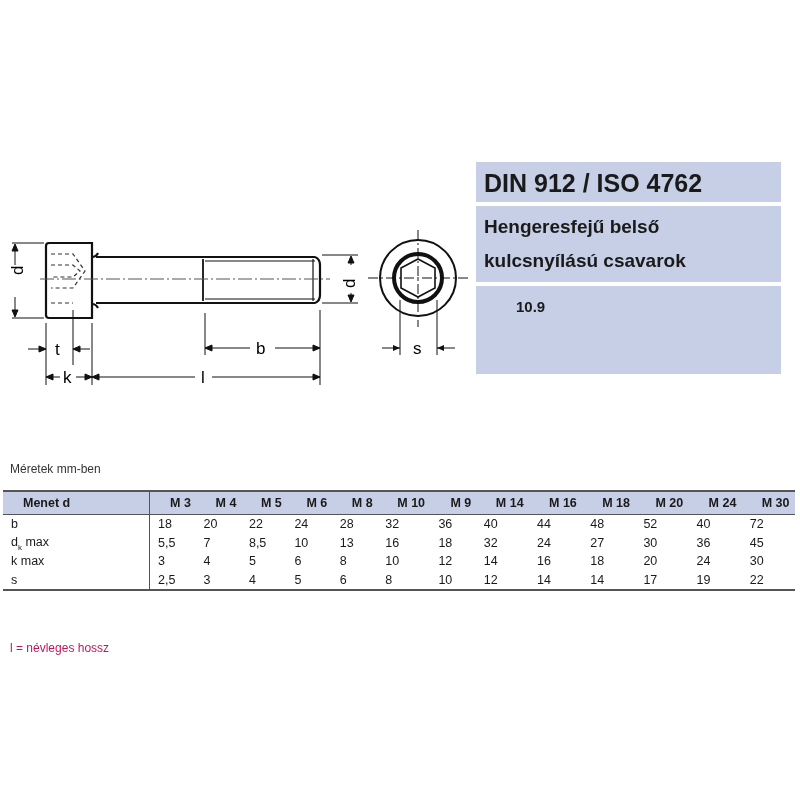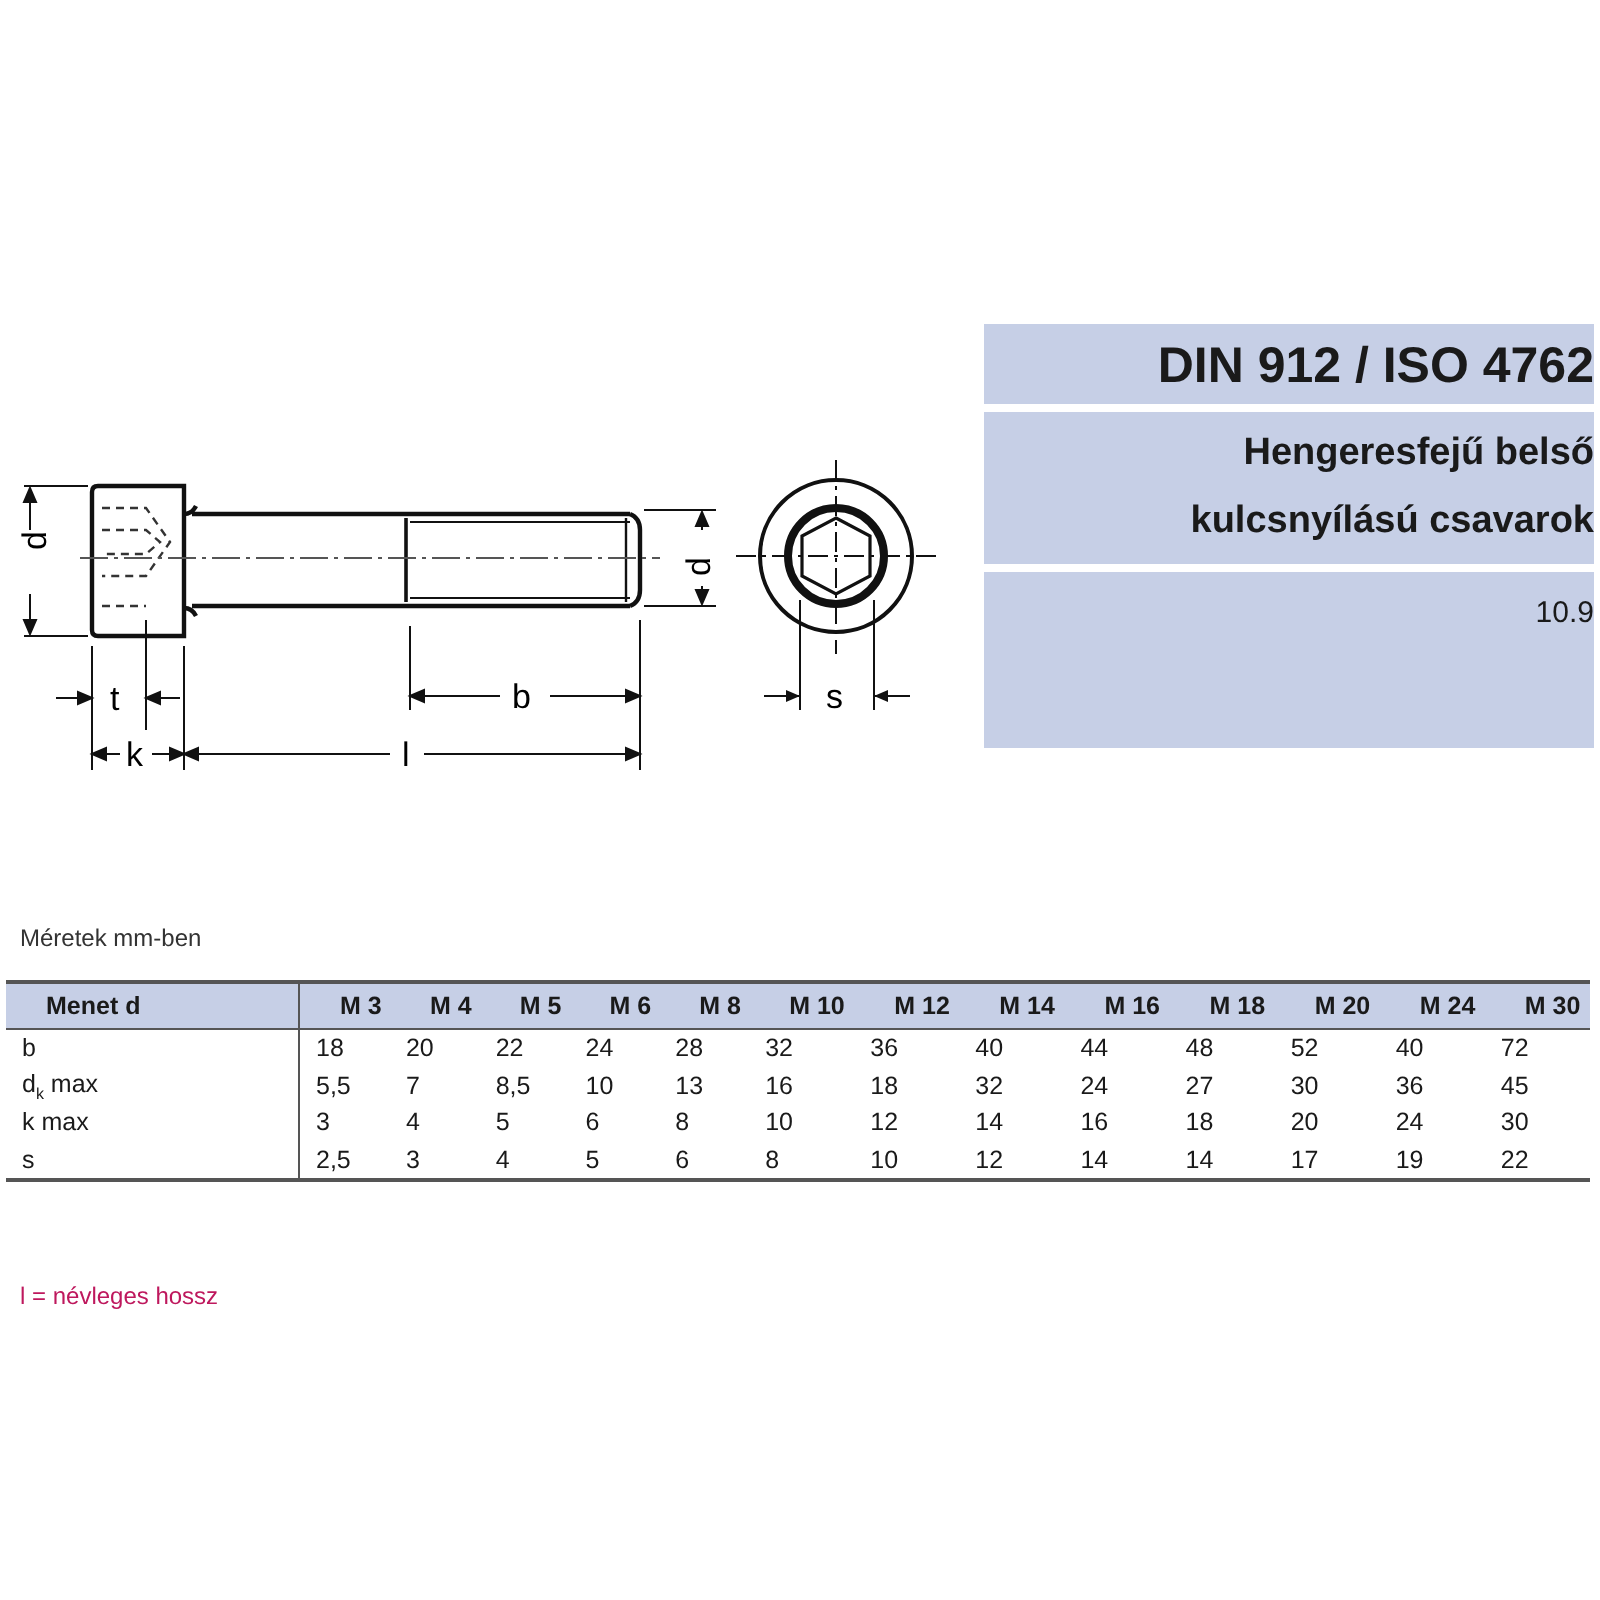--- a/index.html
+++ b/index.html
@@ -1,25 +1,25 @@
 <!DOCTYPE html>
 <html><head>
 <meta charset="utf-8">
 <style>
   html, body { margin: 0; padding: 0; }
   body {
     width: 800px; height: 800px; background: #ffffff; position: relative; overflow: hidden;
     font-family: "Liberation Sans", sans-serif; color: #1a1a1a;
   }
   .drawing { position: absolute; left: 0; top: 215px; width: 480px; height: 180px; }
-  .title-block { position: absolute; left: 492px; top: 162px; width: 305px; text-align: right; }
+  .title-block { position: absolute; left: 476px; top: 162px; width: 305px; }
   .tb-row { background: #c6cfe6; margin-bottom: 4px; padding-left: 8px; box-sizing: border-box; }
   .tb-title { height: 40px; font-size: 25px; font-weight: bold; line-height: 42px; color: #1a1a1a; }
   .tb-sub { height: 76px; font-size: 19px; font-weight: bold; line-height: 34px; padding-top: 4px; }
-  .tb-class { height: 88px; font-size: 15px; font-weight: normal; padding-top: 12px; padding-left: 40px; }
+  .tb-class { height: 88px; font-size: 15px; font-weight: bold; padding-top: 12px; padding-left: 40px; }
   .caption { position: absolute; left: 10px; top: 462px; font-size: 12px; color: #333; }
   table.dims {
     position: absolute; left: 3px; top: 490px; width: 792px; border-collapse: collapse;
     font-size: 12.5px;
   }
   table.dims th {
     background: #c6cfe6; text-align: left; font-weight: bold; height: 22px; padding: 0 0 0 20px;
     border-top: 2px solid #555; border-bottom: 1.5px solid #555;
   }
   table.dims td { height: 18.5px; padding: 0 0 0 8px; }
@@ -140,21 +140,21 @@
 <table class="dims">
   <thead>
     <tr>
       <th class="lbl">Menet d</th>
       <th>M 3</th>
       <th>M 4</th>
       <th>M 5</th>
       <th>M 6</th>
       <th>M 8</th>
       <th>M 10</th>
-      <th>M 12</th>
+      <th>M 9</th>
       <th>M 14</th>
       <th>M 16</th>
       <th>M 18</th>
       <th>M 20</th>
       <th>M 24</th>
       <th>M 30</th>
     </tr>
   </thead>
   <tbody id="tbody">
       <tr>

